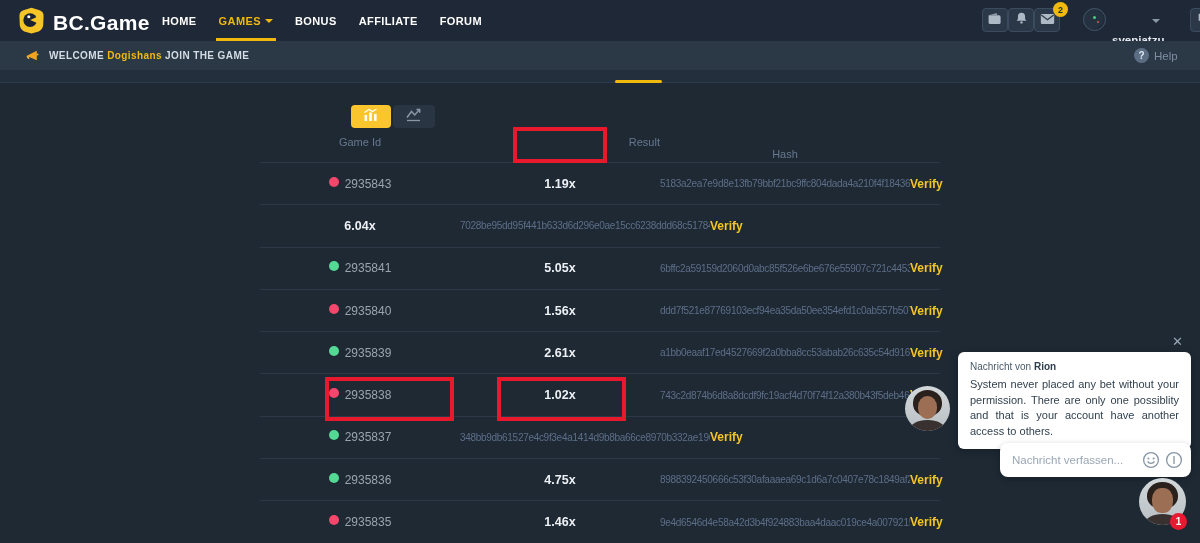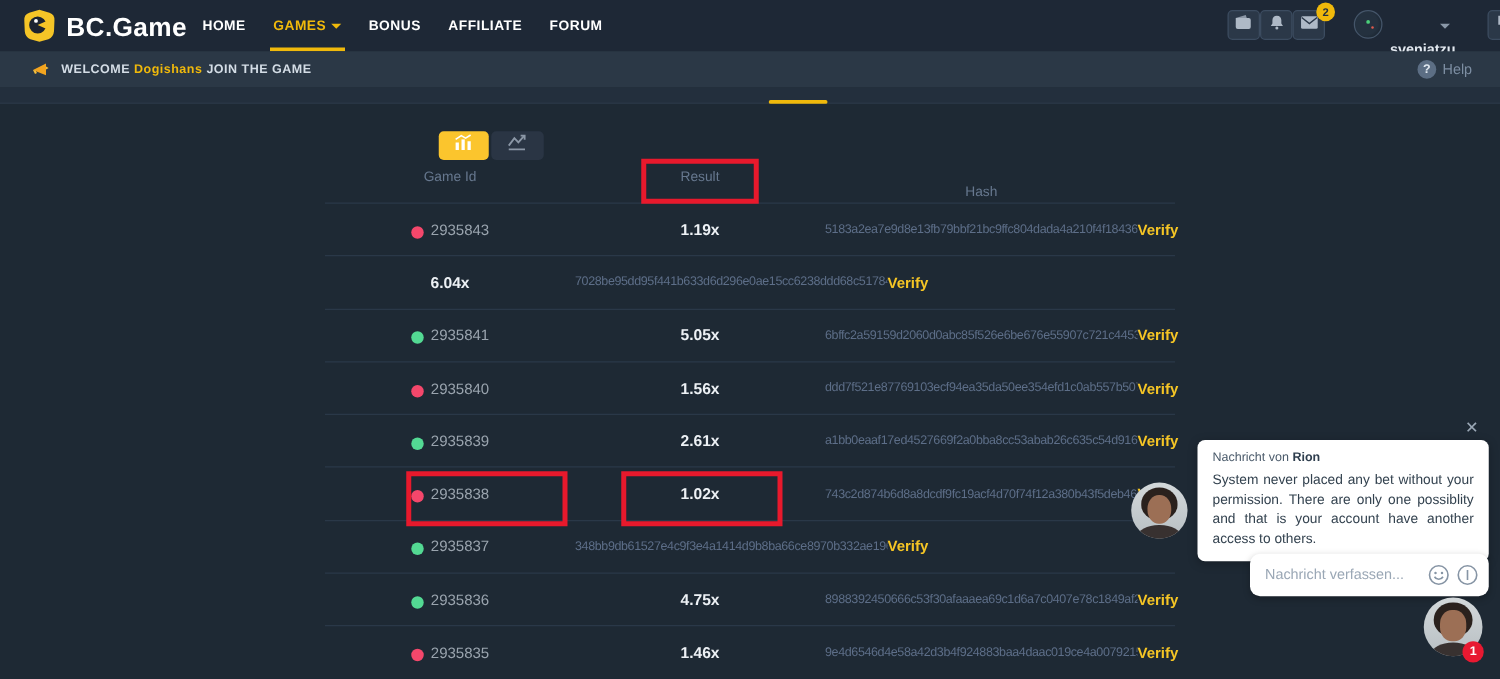--- a/index.html
+++ b/index.html
@@ -55,26 +55,26 @@
   .yellow-dash { position:absolute; left:615px; top:80px; width:47px; height:3px; background:#f0b90b; border-radius:2px; }
 
   .toggle { position:absolute; top:105px; height:23px; border-radius:4px; display:flex; align-items:center; justify-content:center; cursor:pointer; }
   .toggle.on  { left:351px; width:40px; background:#fbc52d; }
   .toggle.off { left:393px; width:42px; background:#2a3544; }
 
   
   .thead { position:absolute; left:260px; top:131px; width:680px; height:22px; display:flex; align-items:center;
            color:#67788f; font-size:11px; }
   .th-id { width:200px; text-align:center; }
-  .th-res { width:200px; text-align:center; }
+  .th-res { width:200px; text-align:right; }
   .th-hash { width:250px; text-align:center;margin-top:24px; }
   .tbody { position:absolute; left:260px; top:162px; width:680px; }
   .trow { display:flex; align-items:center; height:42.3px; border-top:1px solid #2a3848; }
   .trow:first-child { border-top:1px solid #2a3848; }
-  .c-id { width:200px; display:flex; align-items:flex-end; justify-content:center; gap:6px; cursor:pointer; }
+  .c-id { width:200px; display:flex; align-items:flex-start; justify-content:center; gap:6px; cursor:pointer; }
   .gid { color:#9aa4ae; font-size:12px; }
   .dot { width:10px; height:10px; border-radius:50%; }
   .dot.red { background:#f4476b; }
   .dot.green { background:#53d993; }
   .c-res { width:200px; text-align:center; color:#edf1f5; font-size:12.5px; font-weight:bold; }
   .c-hash { width:250px; color:#5d6e88; font-size:10px; letter-spacing:-.3px; white-space:nowrap; overflow:hidden; }
   .c-verify { width:30px; text-align:right; color:#f5c525; font-size:12px; font-weight:bold; cursor:pointer; }
 
   
   .anno { position:absolute; border:4px solid #e8192c; background:transparent; z-index:30; }

